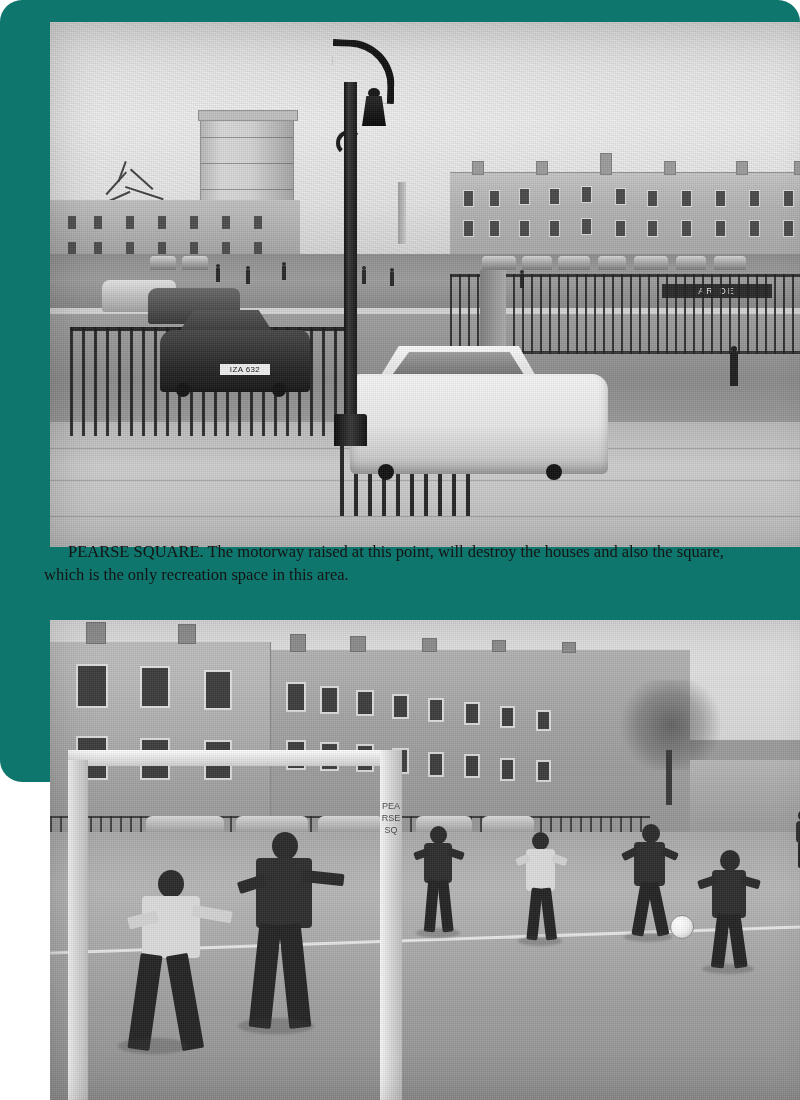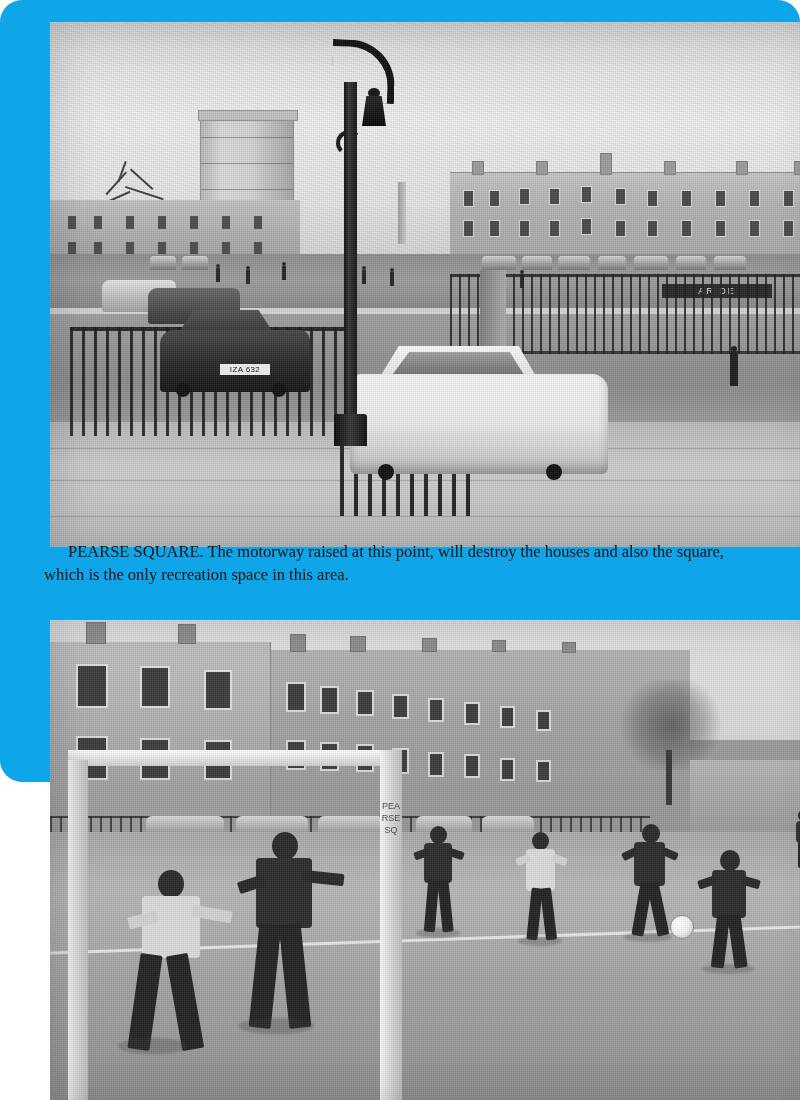--- a/index.html
+++ b/index.html
@@ -11,21 +11,21 @@
     width: 800px;
     height: 1100px;
     font-family: "Liberation Serif", serif;
     color: #000;
     overflow: hidden;
   }
   .page {
     position: relative;
     width: 800px;
     height: 782px;
-    background: #0ea5e9;
+    background: #0f766e;
     border-radius: 22px;
   }
 
   
   .photo-top {
     position: absolute;
     left: 10px;
     top: 6px;
     width: 780px;
     height: 525px;

